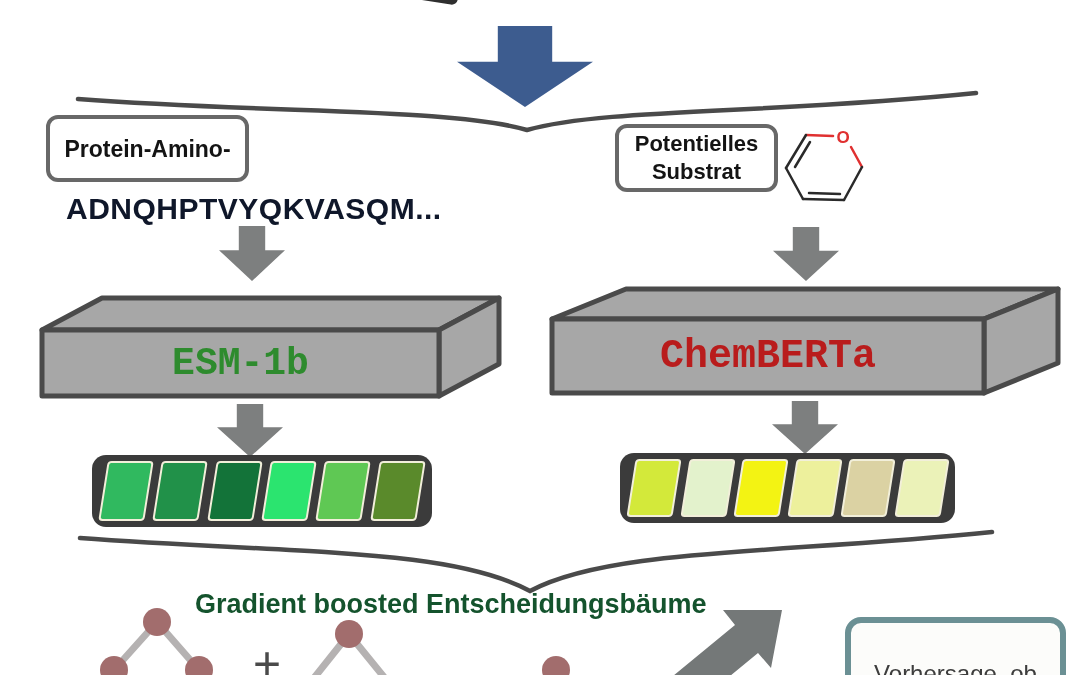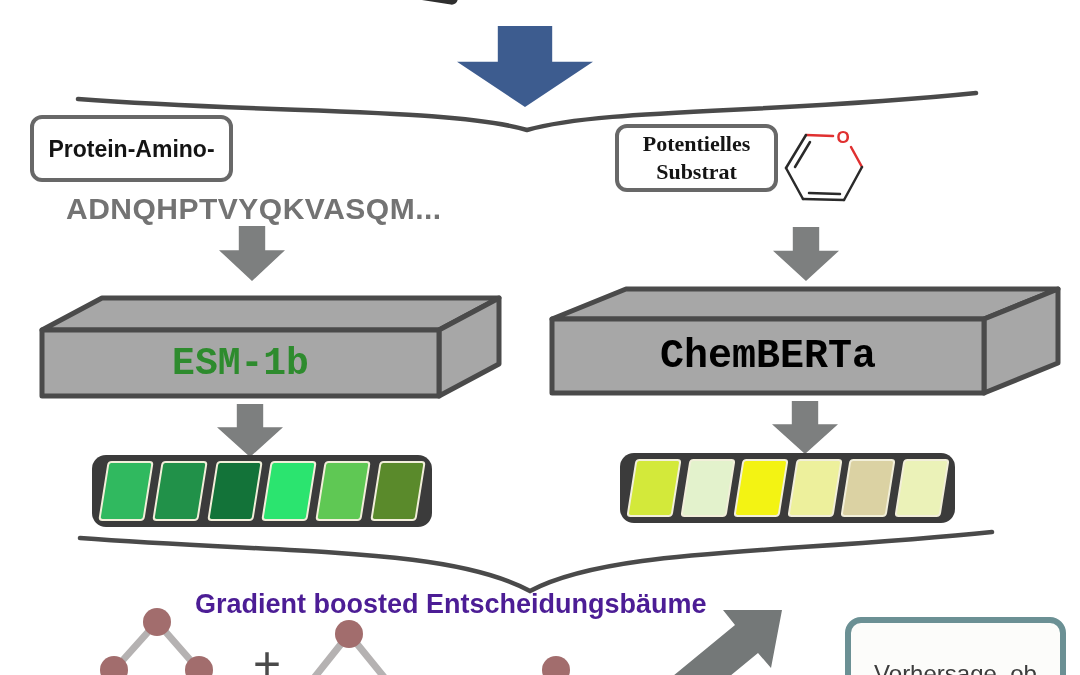--- a/index.html
+++ b/index.html
@@ -12,28 +12,28 @@
   .arrow-blue{background:#3d5c8f;}
   .arrow-gray{background:#7d7f7f;}
   
   .label-box{box-sizing:border-box;border:4px solid #686868;border-radius:12px;background:#fff;
              display:flex;flex-direction:column;justify-content:center;text-align:center;
              font-weight:bold;color:#141414;}
   .label-box .ln{display:block;}
   
   .model-label{display:flex;align-items:center;justify-content:center;font-weight:bold;font-family:Liberation Mono, monospace;}
   .esm-text{color:#2e8b2e;font-size:38px;}
-  .chem-text{color:#000000;font-size:40px;}
+  .chem-text{color:#b91c1c;font-size:40px;}
   
   .vector-bar{box-sizing:border-box;background:#3b3b3b;border-radius:14px;
               display:flex;align-items:stretch;padding:6px 11px;gap:8px;}
   .cell{flex:1;transform:skewX(-9deg);border-radius:4px;border:2px solid #f2efda;}
   
-  .seq-text{font-weight:bold;font-size:30px;letter-spacing:.5px;color:#737373;white-space:nowrap;}
-  .gbdt-title{font-weight:bold;font-size:27px;color:#4c1d95;white-space:nowrap;}
+  .seq-text{font-weight:bold;font-size:30px;letter-spacing:.5px;color:#0f172a;white-space:nowrap;}
+  .gbdt-title{font-weight:bold;font-size:27px;color:#14532d;white-space:nowrap;}
   .plus{font-size:48px;color:#4a4a4a;line-height:1;}
   
   .bubble{box-sizing:border-box;border:6px solid #6b9094;border-radius:16px;background:#fcfcfa;
           text-align:center;color:#3d3d3d;font-size:24px;line-height:29px;padding-top:9px;}
 </style>
 </head>
 <body>
 
 <div class="stage">
 
@@ -87,42 +87,42 @@
       <line x1="556" y1="670" x2="518" y2="718" stroke="#b5b2b2" stroke-width="7" stroke-linecap="round"></line>
       <line x1="556" y1="670" x2="594" y2="718" stroke="#b5b2b2" stroke-width="7" stroke-linecap="round"></line>
       <circle cx="556" cy="670" r="14" fill="#a26d6d"></circle>
     </g>
 
     <polygon points="782,610 771,668 758,653 696,704 673,676 735,625 723,610" fill="#747878"></polygon>
   </svg>
 
   <div class="abs arrow-down arrow-blue" style="left:457px;top:26px;width:136px;height:81px;"></div>
 
-  <div class="abs label-box" style="left:30px;top:115px;width:203px;height:67px;font-size:23px;line-height:28px;gap:36px;">
+  <div class="abs label-box" style="left:46px;top:115px;width:203px;height:67px;font-size:23px;line-height:28px;gap:36px;">
     <span class="ln">Protein-Amino-</span>
   </div>
 
   <div class="abs seq-text" style="left:66px;top:192px;">ADNQHPTVYQKVASQM...</div>
 
   <div class="abs arrow-down arrow-gray" style="left:219px;top:226px;width:66px;height:55px;"></div>
 
   <div class="abs model-label esm-text" style="left:42px;top:330px;width:397px;height:66px;">ESM-1b</div>
 
   <div class="abs arrow-down arrow-gray" style="left:217px;top:404px;width:66px;height:53px;"></div>
 
   <div class="abs vector-bar" style="left:92px;top:455px;width:340px;height:72px;">
       <div class="cell" style="background: rgb(48, 185, 95);"></div>
       <div class="cell" style="background: rgb(33, 145, 73);"></div>
       <div class="cell" style="background: rgb(19, 115, 57);"></div>
       <div class="cell" style="background: rgb(43, 228, 111);"></div>
       <div class="cell" style="background: rgb(95, 200, 84);"></div>
       <div class="cell" style="background: rgb(90, 138, 43);"></div>
     </div>
 
-  <div class="abs label-box" style="left:615px;top:124px;width:163px;height:68px;font-size:22px;line-height:28px;font-family:Liberation Serif, serif;">
+  <div class="abs label-box" style="left:615px;top:124px;width:163px;height:68px;font-size:22px;line-height:28px;">
     <span class="ln">Potentielles</span>
     <span class="ln">Substrat</span>
   </div>
 
   <div class="abs arrow-down arrow-gray" style="left:773px;top:227px;width:66px;height:54px;"></div>
 
   <div class="abs model-label chem-text" style="left:552px;top:319px;width:432px;height:74px;">ChemBERTa</div>
 
   <div class="abs arrow-down arrow-gray" style="left:772px;top:401px;width:66px;height:53px;"></div>
 

